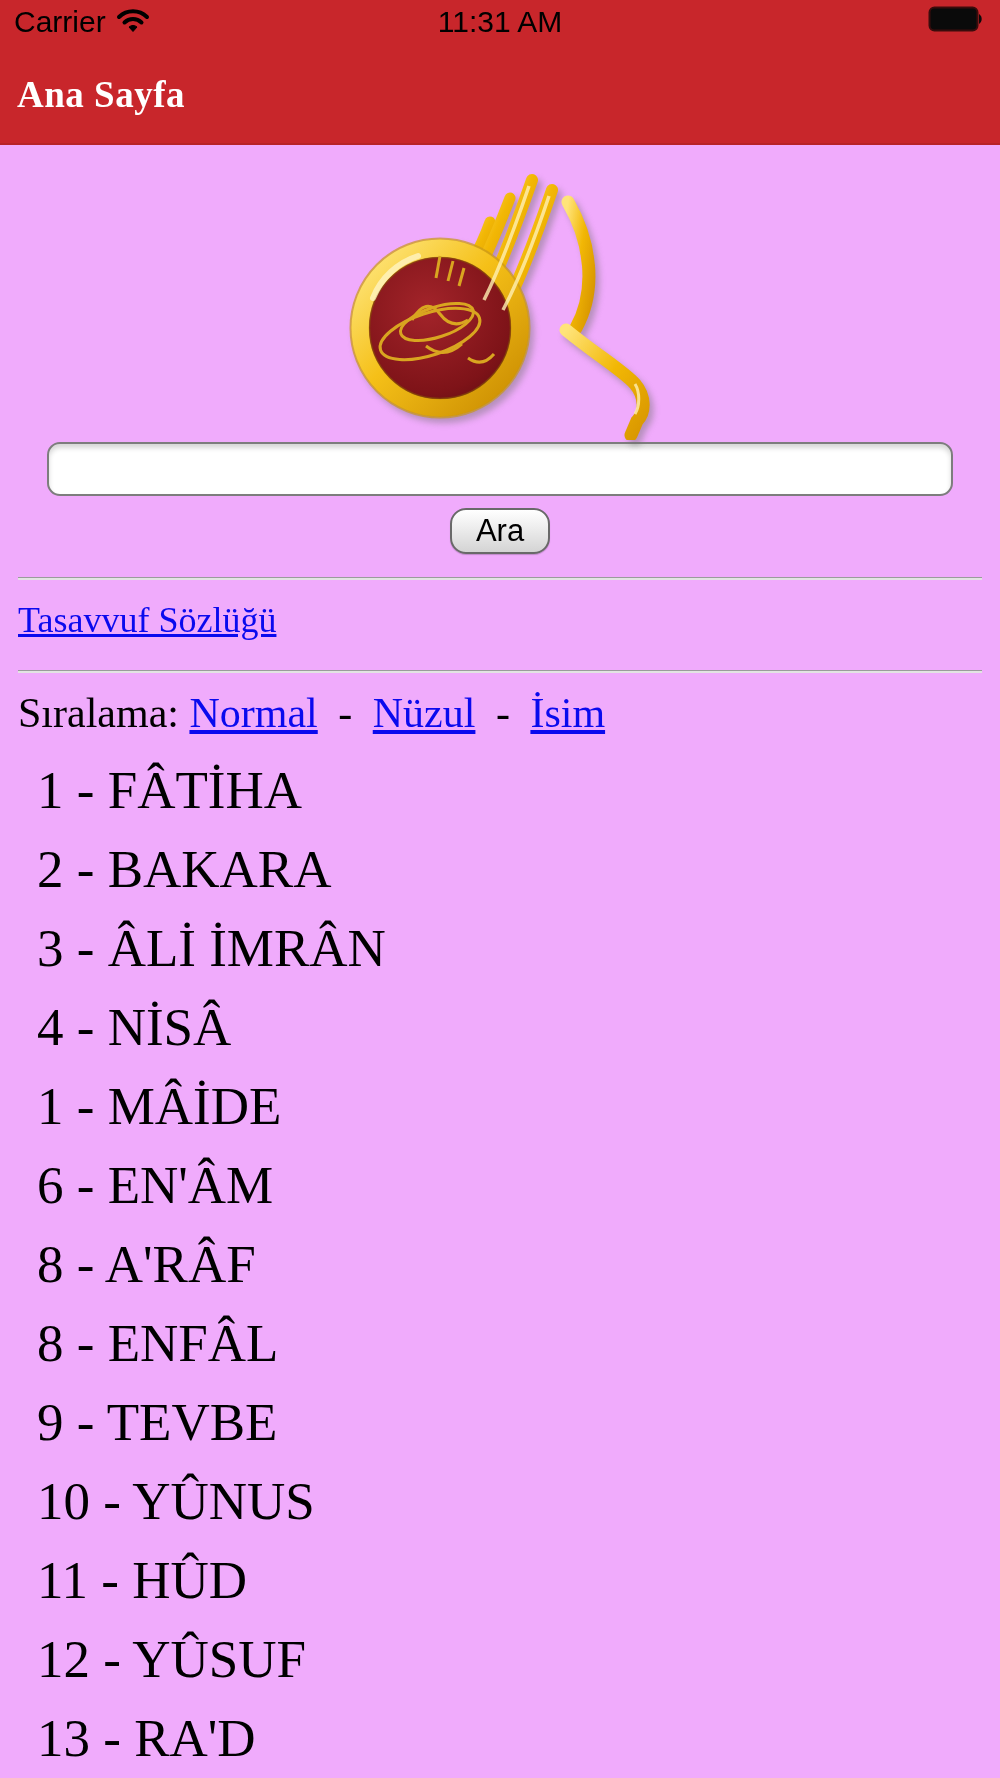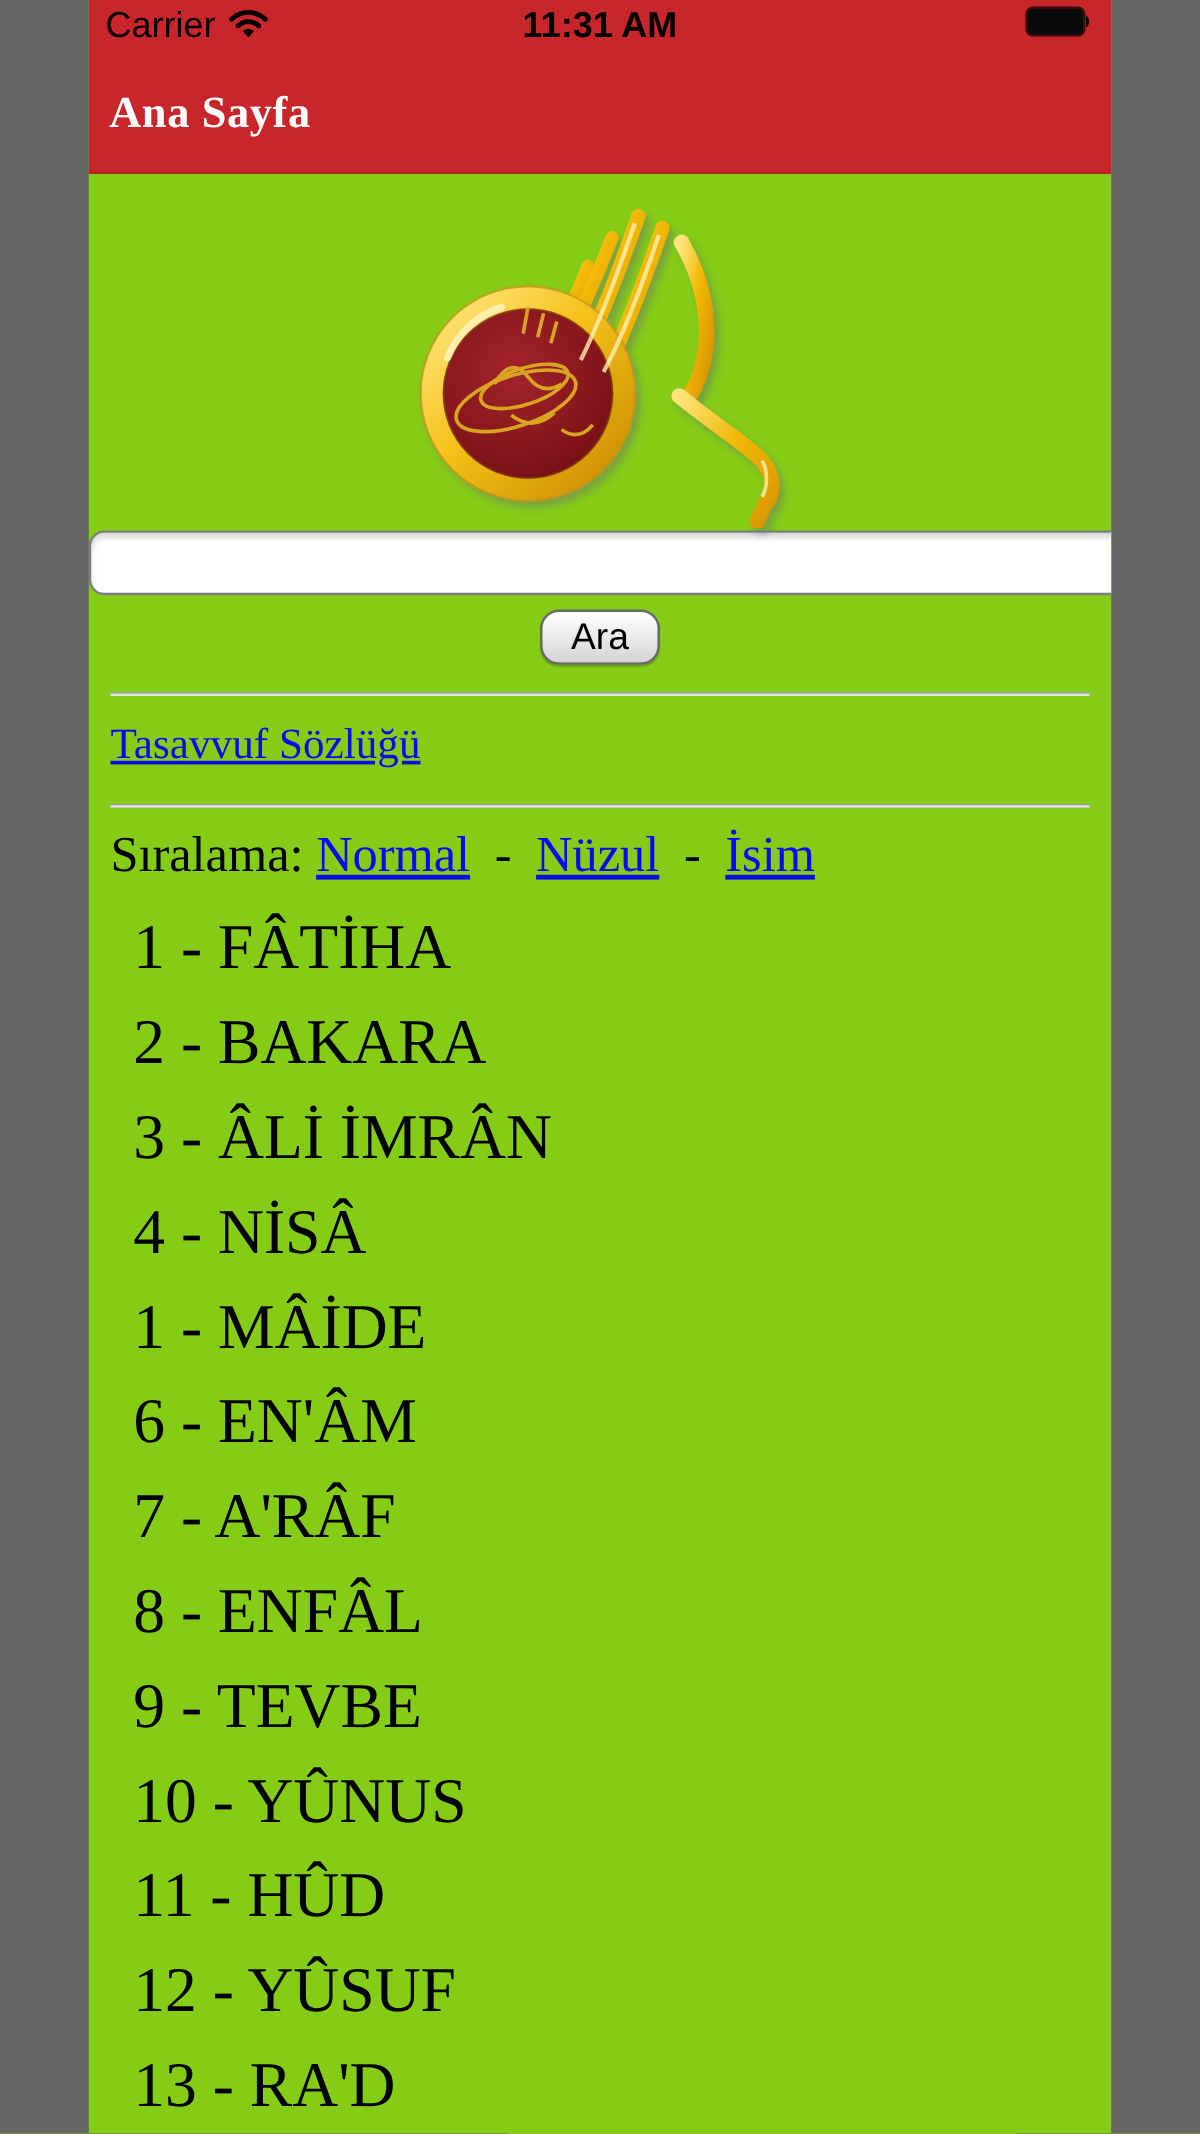--- a/index.html
+++ b/index.html
@@ -4,23 +4,23 @@
 <style>
   :root{
     --header-red:#C8262B;
     --link-blue:#0A0AEE;
   }
   *{box-sizing:border-box;}
   html,body{margin:0;padding:0;}
   body{background:#666;}
   .screen{
     position:relative;
-    width:852px;height:1778px;
+    width:1000px;height:1778px;
     margin:0 auto;
-    background:#84cc16;
+    background:#f0abfc;
     overflow:hidden;
     font-family:"Liberation Serif", serif;
     color:#000;
   }
 
   
   .header{
     background:var(--header-red);
     height:145px;
     box-shadow:inset 0 -2px 0 rgba(0,0,0,0.08);
@@ -29,21 +29,21 @@
     height:44px;
     display:flex;align-items:center;
     padding:0 14px;
     font-family:"Liberation Sans", sans-serif;
     font-size:30px;color:#000;
     position:relative;
   }
   .carrier-wrap{display:flex;align-items:center;gap:10px;}
   .status-time{
     position:absolute;left:0;right:0;text-align:center;
-    font-weight:bold;font-size:30px;
+    font-weight:normal;font-size:30px;
   }
   .battery-wrap{margin-left:auto;display:flex;align-items:center;}
   .nav-row{
     height:101px;display:flex;align-items:center;
   }
   .nav-title{
     color:#fff;font-weight:bold;font-size:37px;
     padding-left:17px;letter-spacing:0.5px;
   }
 
@@ -210,21 +210,21 @@
   </p>
 
   <div class="surah-list">
 
   <p class="surah-item">1 - FÂTİHA</p>
       <p class="surah-item">2 - BAKARA</p>
       <p class="surah-item">3 - ÂLİ İMRÂN</p>
       <p class="surah-item">4 - NİSÂ</p>
       <p class="surah-item">1 - MÂİDE</p>
       <p class="surah-item">6 - EN'ÂM</p>
-      <p class="surah-item">7 - A'RÂF</p>
+      <p class="surah-item">8 - A'RÂF</p>
       <p class="surah-item">8 - ENFÂL</p>
       <p class="surah-item">9 - TEVBE</p>
       <p class="surah-item">10 - YÛNUS</p>
       <p class="surah-item">11 - HÛD</p>
       <p class="surah-item">12 - YÛSUF</p>
       <p class="surah-item">13 - RA'D</p>
     </div>
 
 </div>
 

